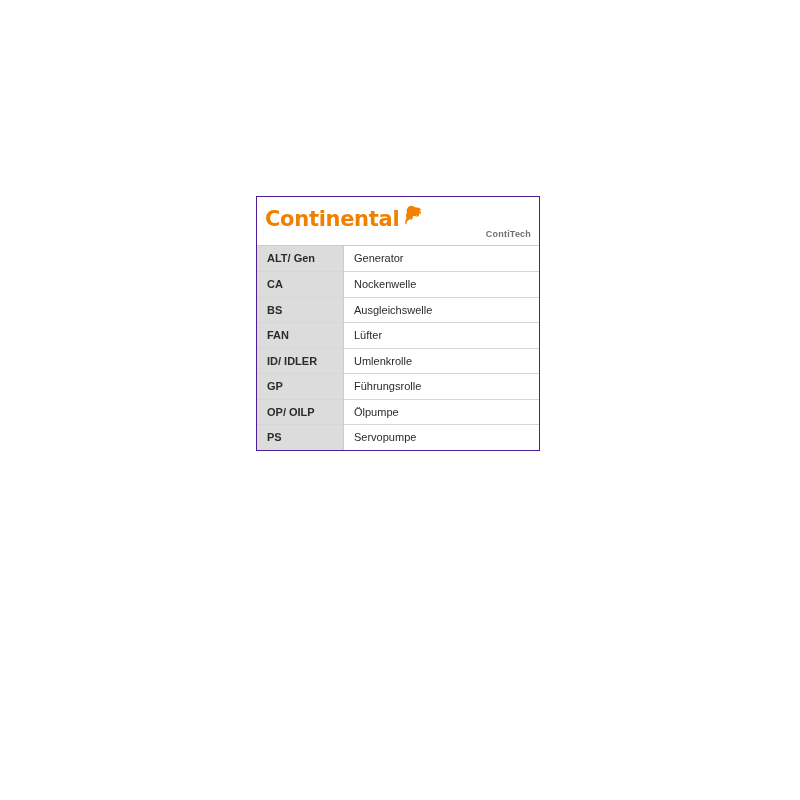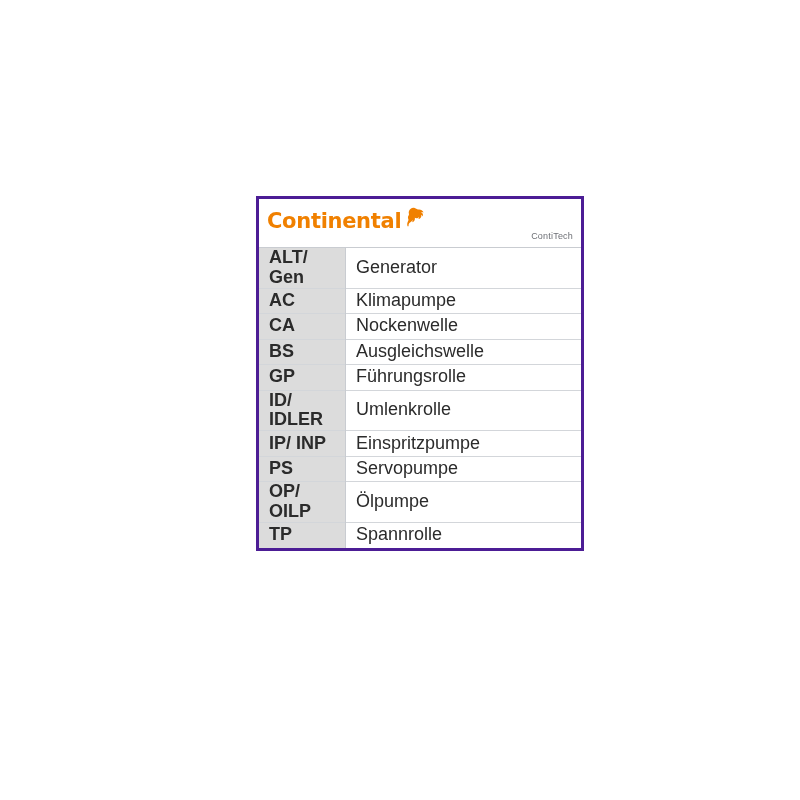--- a/index.html
+++ b/index.html
@@ -21,23 +21,23 @@
     top: 0;
     width: 800px;
     height: 800px;
   }
 
   
   .legend-card {
     position: absolute;
     left: 256px;
     top: 196px;
-    width: 328px;
+    width: 284px;
     background: #ffffff;
-    border: 3px solid #4c1d95;
+    border: 1px solid #4c1d95;
     box-sizing: border-box;
   }
 
   .brand-header {
     position: relative;
     height: 49px;
     border-bottom: 1px solid #c9ccd1;
     background: #ffffff;
     box-sizing: border-box;
   }
@@ -63,38 +63,38 @@
     margin-left: 2px;
     margin-bottom: 1px;
   }
 
   .brand-sub {
     position: absolute;
     right: 8px;
     bottom: 6px;
     font-family: "Liberation Sans", sans-serif;
     font-size: 9px;
-    font-weight: normal;
+    font-weight: bold;
     color: #6e7076;
     letter-spacing: 0.2px;
   }
 
   table.legend {
     border-collapse: collapse;
     width: 100%;
     table-layout: fixed;
   }
 
   table.legend tr {
     height: 25.5px;
   }
 
   table.legend td {
     border-top: 1px solid #d3d6da;
-    font-size: 18px;
+    font-size: 11px;
     color: #2b2b2b;
     padding: 0 0 0 10px;
     vertical-align: middle;
     line-height: 1.1;
   }
 
   table.legend tr:first-child td {
     border-top: none;
   }
 
@@ -130,52 +130,44 @@
       <div class="brand-sub">ContiTech</div>
     </div>
 
     <table class="legend">
       <tbody>
         <tr>
           <td class="abbr">ALT/ Gen</td>
           <td class="term">Generator</td>
         </tr>
         <tr>
-          <td class="abbr">AC</td>
-          <td class="term">Klimapumpe</td>
-        </tr>
-        <tr>
           <td class="abbr">CA</td>
           <td class="term">Nockenwelle</td>
         </tr>
         <tr>
           <td class="abbr">BS</td>
           <td class="term">Ausgleichswelle</td>
         </tr>
         <tr>
-          <td class="abbr">GP</td>
-          <td class="term">Führungsrolle</td>
+          <td class="abbr">FAN</td>
+          <td class="term">Lüfter</td>
         </tr>
         <tr>
           <td class="abbr">ID/ IDLER</td>
           <td class="term">Umlenkrolle</td>
         </tr>
         <tr>
-          <td class="abbr">IP/ INP</td>
-          <td class="term">Einspritzpumpe</td>
-        </tr>
-        <tr>
-          <td class="abbr">PS</td>
-          <td class="term">Servopumpe</td>
+          <td class="abbr">GP</td>
+          <td class="term">Führungsrolle</td>
         </tr>
         <tr>
           <td class="abbr">OP/ OILP</td>
           <td class="term">Ölpumpe</td>
         </tr>
         <tr>
-          <td class="abbr">TP</td>
-          <td class="term">Spannrolle</td>
+          <td class="abbr">PS</td>
+          <td class="term">Servopumpe</td>
         </tr>
       </tbody>
     </table>
 
   </div>
 </div>
 
 </body></html>

